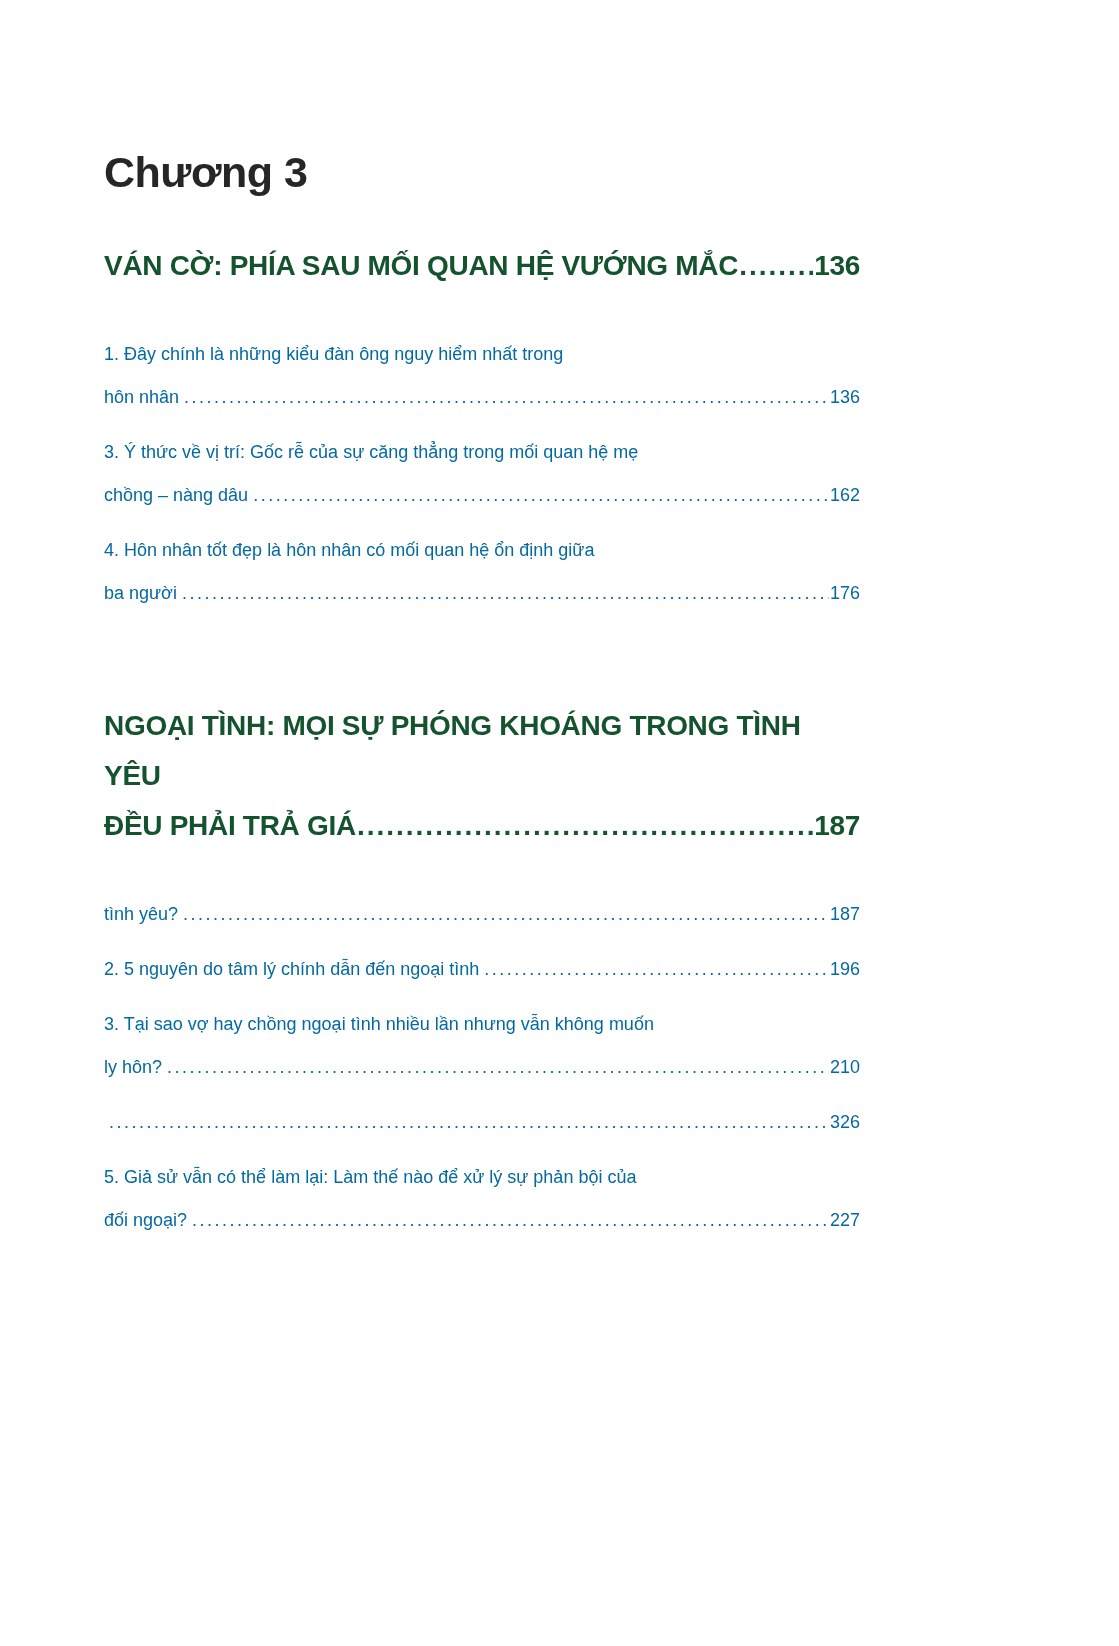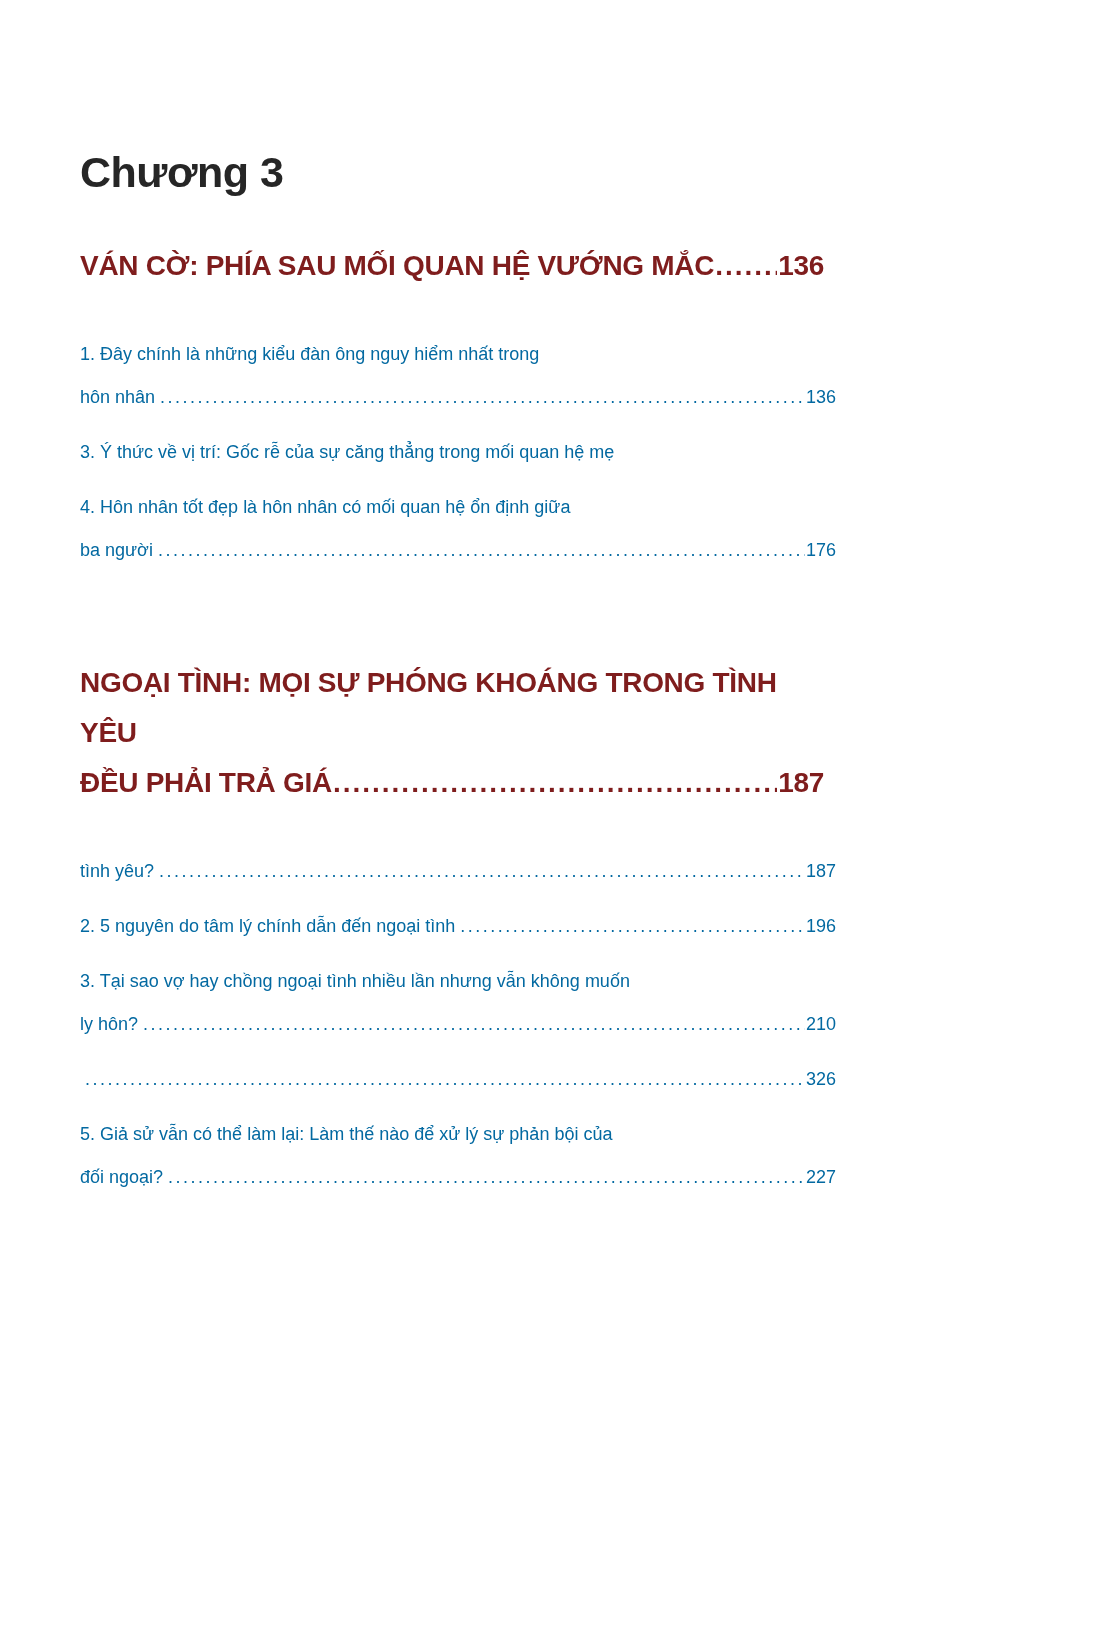--- a/index.html
+++ b/index.html
@@ -1,40 +1,40 @@
 <!DOCTYPE html>
 <html><head>
 <meta charset="utf-8">
 <style>
   html, body { margin: 0; padding: 0; background: #ffffff; }
   .page {
     width: 902px;
     height: 1646px;
     background: #ffffff;
     box-sizing: border-box;
-    padding: 148px 0 0 80px;
+    padding: 148px 0 0 104px;
     font-family: "Liberation Sans", "DejaVu Sans", sans-serif;
     color: #222222;
     overflow: hidden;
   }
   .content { width: 756px; }
   .chapter { margin-bottom: 86px; }
   .chapter-heading {
     font-size: 43px;
     font-weight: 700;
     letter-spacing: -0.5px;
     margin: 0 0 44px 0;
     color: #262626;
   }
   .chapter-title {
     font-weight: 700;
     font-size: 28px;
     letter-spacing: -0.3px;
-    margin: 0 12px 42px 0;
-    color: #7f1d1d;
+    margin: 0 0 42px 0;
+    color: #14532d;
   }
   .chapter-title .tline { line-height: 50px; }
   .toc-item {
     font-size: 18px;
     font-weight: 400;
     color: #0369a1;
     margin-bottom: 12px;
   }
   .item-line { line-height: 43px; white-space: nowrap; }
   .leader-line { display: flex; align-items: baseline; line-height: 43px; }
@@ -76,20 +76,25 @@
         <div class="leader-line">
           <span class="txt">hôn nhân</span>
           <span class="leader"></span>
           <span class="page-num">136</span>
         </div>
       </div>
 
 
       <div class="toc-item">
         <div class="item-line">3. Ý thức về vị trí: Gốc rễ của sự căng thẳng trong mối quan hệ mẹ</div>
+        <div class="leader-line">
+          <span class="txt">chồng – nàng dâu</span>
+          <span class="leader"></span>
+          <span class="page-num">162</span>
+        </div>
       </div>
 
       <div class="toc-item">
         <div class="item-line">4. Hôn nhân tốt đẹp là hôn nhân có mối quan hệ ổn định giữa</div>
         <div class="leader-line">
           <span class="txt">ba người</span>
           <span class="leader"></span>
           <span class="page-num">176</span>
         </div>
       </div>

